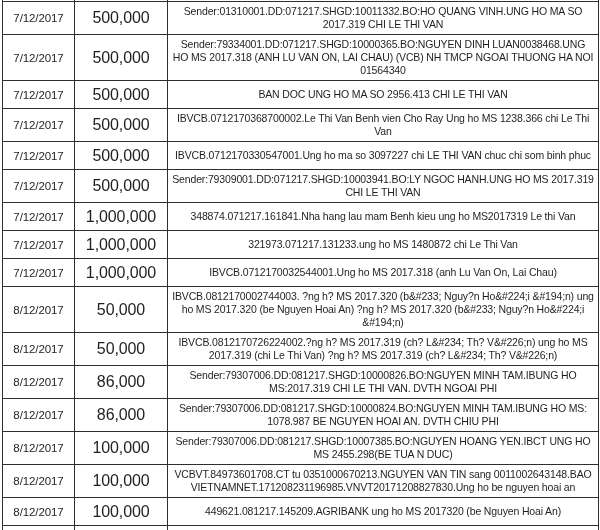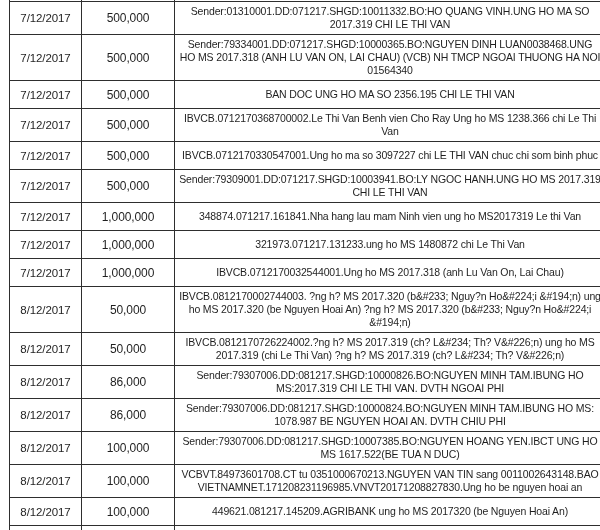--- a/index.html
+++ b/index.html
@@ -12,21 +12,21 @@
     height: 530px;
     overflow: hidden;
     font-family: "Liberation Sans", sans-serif;
     color: var(--text, #1f1f1f);
   }
   .screen {
     width: 600px;
     height: 530px;
     overflow: hidden;
     box-sizing: border-box;
-    padding-left: 9px;
+    padding-left: 2px;
     background: var(--background, #ffffff);
   }
   table.donations {
     border-collapse: collapse;
     table-layout: fixed;
     width: 596px;
     margin-top: -1px; 
   }
   table.donations td {
     border: 1px solid var(--border, #2e2e2e);
@@ -39,21 +39,21 @@
   col.c-amount { width: 93px; }
   col.c-desc   { width: 431px; }
 
   tr.row td { height: 21px; padding: 3px 4px; }
   td.date {
     font-size: 11.5px;
     letter-spacing: -0.1px;
     white-space: nowrap;
   }
   td.amount {
-    font-size: 12px;
+    font-size: 16px;
     letter-spacing: -0.1px;
     white-space: nowrap;
   }
   td.desc {
     font-size: 10.5px;
     line-height: 13px;
     letter-spacing: -0.15px;
     padding: 3px 5px;
     word-wrap: break-word;
   }
@@ -81,41 +81,41 @@
     <td class="desc">Sender:01310001.DD:071217.SHGD:10011332.BO:HO QUANG VINH.UNG HO MA SO 2017.319 CHI LE THI VAN</td>
   </tr>
         <tr class="row">
     <td class="date">7/12/2017</td>
     <td class="amount">500,000</td>
     <td class="desc">Sender:79334001.DD:071217.SHGD:10000365.BO:NGUYEN DINH LUAN0038468.UNG HO MS 2017.318 (ANH LU VAN ON, LAI CHAU) (VCB) NH TMCP NGOAI THUONG HA NOI 01564340</td>
   </tr>
         <tr class="row">
     <td class="date">7/12/2017</td>
     <td class="amount">500,000</td>
-    <td class="desc">BAN DOC UNG HO MA SO 2356.195 CHI LE THI VAN</td>
+    <td class="desc">BAN DOC UNG HO MA SO 2956.413 CHI LE THI VAN</td>
   </tr>
         <tr class="row">
     <td class="date">7/12/2017</td>
     <td class="amount">500,000</td>
     <td class="desc">IBVCB.0712170368700002.Le Thi Van Benh vien Cho Ray Ung ho MS 1238.366 chi Le Thi Van</td>
   </tr>
         <tr class="row">
     <td class="date">7/12/2017</td>
     <td class="amount">500,000</td>
     <td class="desc">IBVCB.0712170330547001.Ung ho ma so 3097227 chi LE THI VAN chuc chi som binh phuc</td>
   </tr>
         <tr class="row">
     <td class="date">7/12/2017</td>
     <td class="amount">500,000</td>
     <td class="desc">Sender:79309001.DD:071217.SHGD:10003941.BO:LY NGOC HANH.UNG HO MS 2017.319 CHI LE THI VAN</td>
   </tr>
         <tr class="row">
     <td class="date">7/12/2017</td>
     <td class="amount">1,000,000</td>
-    <td class="desc">348874.071217.161841.Nha hang lau mam Ninh vien ung ho MS2017319 Le thi Van</td>
+    <td class="desc">348874.071217.161841.Nha hang lau mam Benh kieu ung ho MS2017319 Le thi Van</td>
   </tr>
         <tr class="row">
     <td class="date">7/12/2017</td>
     <td class="amount">1,000,000</td>
     <td class="desc">321973.071217.131233.ung ho MS 1480872 chi Le Thi Van</td>
   </tr>
         <tr class="row">
     <td class="date">7/12/2017</td>
     <td class="amount">1,000,000</td>
     <td class="desc">IBVCB.0712170032544001.Ung ho MS 2017.318 (anh Lu Van On, Lai Chau)</td>
@@ -136,21 +136,21 @@
     <td class="desc">Sender:79307006.DD:081217.SHGD:10000826.BO:NGUYEN MINH TAM.IBUNG HO MS:2017.319 CHI LE THI VAN. DVTH NGOAI PHI</td>
   </tr>
         <tr class="row">
     <td class="date">8/12/2017</td>
     <td class="amount">86,000</td>
     <td class="desc">Sender:79307006.DD:081217.SHGD:10000824.BO:NGUYEN MINH TAM.IBUNG HO MS: 1078.987 BE NGUYEN HOAI AN. DVTH CHIU PHI</td>
   </tr>
         <tr class="row">
     <td class="date">8/12/2017</td>
     <td class="amount">100,000</td>
-    <td class="desc">Sender:79307006.DD:081217.SHGD:10007385.BO:NGUYEN HOANG YEN.IBCT UNG HO MS 1617.522(BE TUA N DUC)</td>
+    <td class="desc">Sender:79307006.DD:081217.SHGD:10007385.BO:NGUYEN HOANG YEN.IBCT UNG HO MS 2455.298(BE TUA N DUC)</td>
   </tr>
         <tr class="row">
     <td class="date">8/12/2017</td>
     <td class="amount">100,000</td>
     <td class="desc">VCBVT.84973601708.CT tu 0351000670213.NGUYEN VAN TIN sang 0011002643148.BAO VIETNAMNET.171208231196985.VNVT20171208827830.Ung ho be nguyen hoai an</td>
   </tr>
         <tr class="row">
     <td class="date">8/12/2017</td>
     <td class="amount">100,000</td>
     <td class="desc">449621.081217.145209.AGRIBANK ung ho MS 2017320 (be Nguyen Hoai An)</td>

